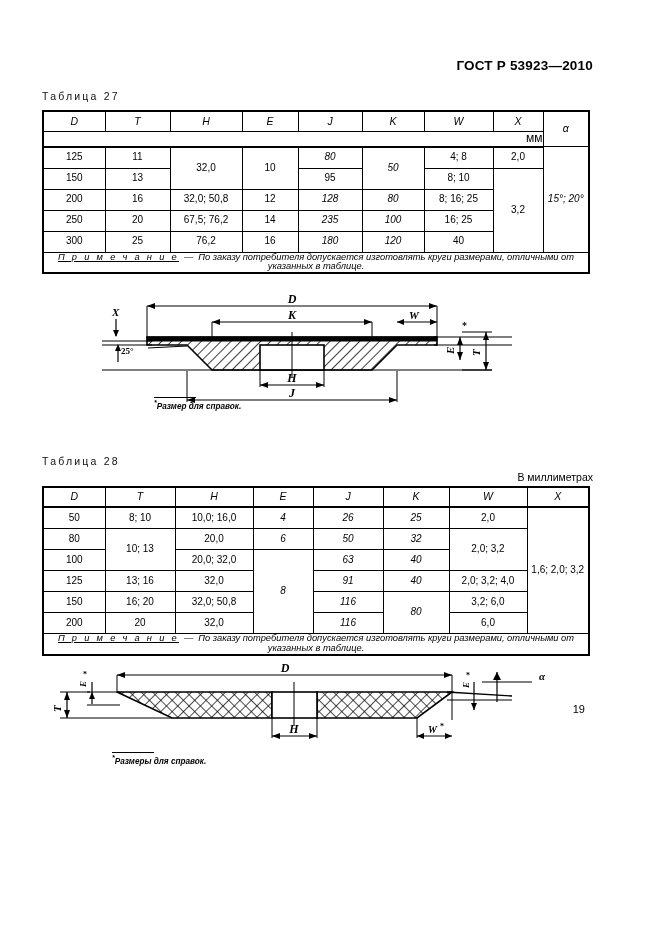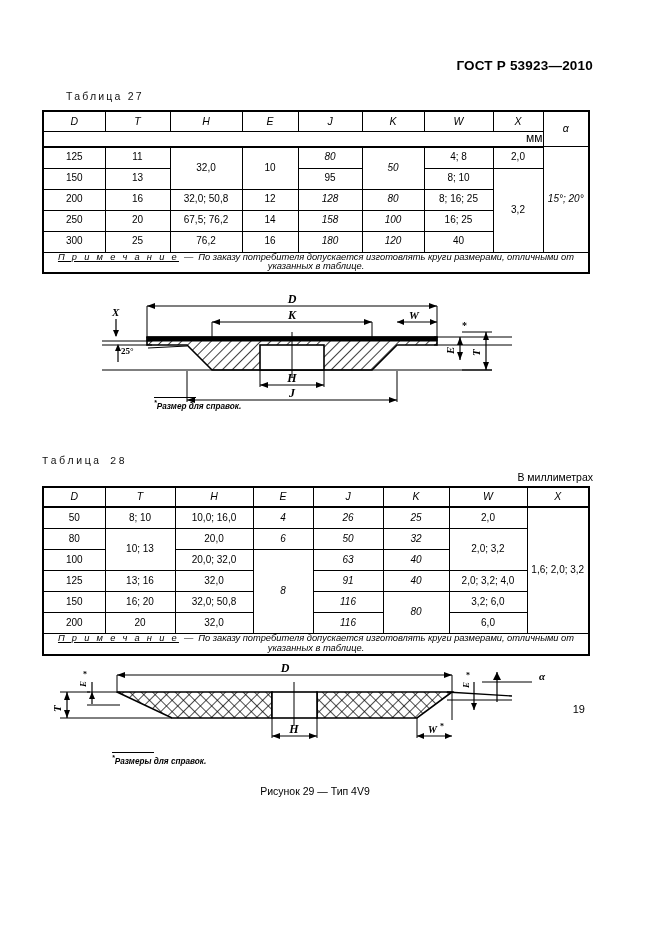--- a/index.html
+++ b/index.html
@@ -136,21 +136,21 @@
     font-style: normal;
   }
 </style>
 </head>
 <body>
 
 <div class="page">
 
   <div class="doc-header">ГОСТ Р 53923—2010</div>
 
-  <div class="tbl-caption" style="left:42px; top:90px;margin-left:24px;">Таблица  27</div>
+  <div class="tbl-caption" style="left:42px; top:90px;">Таблица  27</div>
 
   <table class="gost" style="left:42px; top:110px; width:546px;">
     <colgroup>
       <col style="width:62px">
         <col style="width:65px">
         <col style="width:72px">
       <col style="width:56px">
         <col style="width:64px">
         <col style="width:62px">
       <col style="width:69px">
@@ -198,21 +198,21 @@
         <td>12</td>
         <td class="ital">128</td>
         <td class="ital">80</td>
         <td>8; 16; 25</td>
       </tr>
       <tr class="drow">
         <td class="outer-left">250</td>
         <td>20</td>
         <td>67,5; 76,2</td>
         <td>14</td>
-        <td class="ital">158</td>
+        <td class="ital">235</td>
         <td class="ital">100</td>
         <td>16; 25</td>
       </tr>
       <tr class="drow">
         <td class="outer-left">300</td>
         <td>25</td>
         <td>76,2</td>
         <td>16</td>
         <td class="ital">180</td>
         <td class="ital">120</td>
@@ -297,21 +297,21 @@
       <text x="420" y="37" font-size="10" class="plain">*</text>
     </svg>
 
     <div class="footnote" style="left:112px; top:105px;">
       <span class="rule"></span>
       <sup>*</sup><span>Размер для справок.</span>
     </div>
 
   </div>
 
-  <div class="tbl-caption" style="left:42px; top:455px;font-family:Liberation Mono, monospace;">Таблица  28</div>
+  <div class="tbl-caption" style="left:42px; top:455px;">Таблица  28</div>
   <div class="units-right" style="top:471px;">В миллиметрах</div>
 
   <table class="gost" style="left:42px; top:486px; width:546px;">
     <colgroup>
       <col style="width:62px">
         <col style="width:70px">
         <col style="width:78px">
       <col style="width:60px">
         <col style="width:70px">
         <col style="width:66px">
@@ -452,18 +452,17 @@
       <line x1="440" y1="22" x2="490" y2="22" stroke="#000" stroke-width="1.2"></line>
       <path d="M455,12 l-4,8 h8 z" fill="#000"></path>
       <text x="497" y="20" font-size="11">α</text>
     </svg>
 
     <div class="footnote" style="left:70px; top:92px;">
       <span class="rule"></span>
       <sup>*</sup><span>Размеры для справок.</span>
     </div>
 
-    <div class="fig-caption" style="top:125px; left:0;">Рисунок 29 — Тип 4V9</div>
   </div>
 
   <div class="page-num">19</div>
 
 </div>
 
 </body></html>

